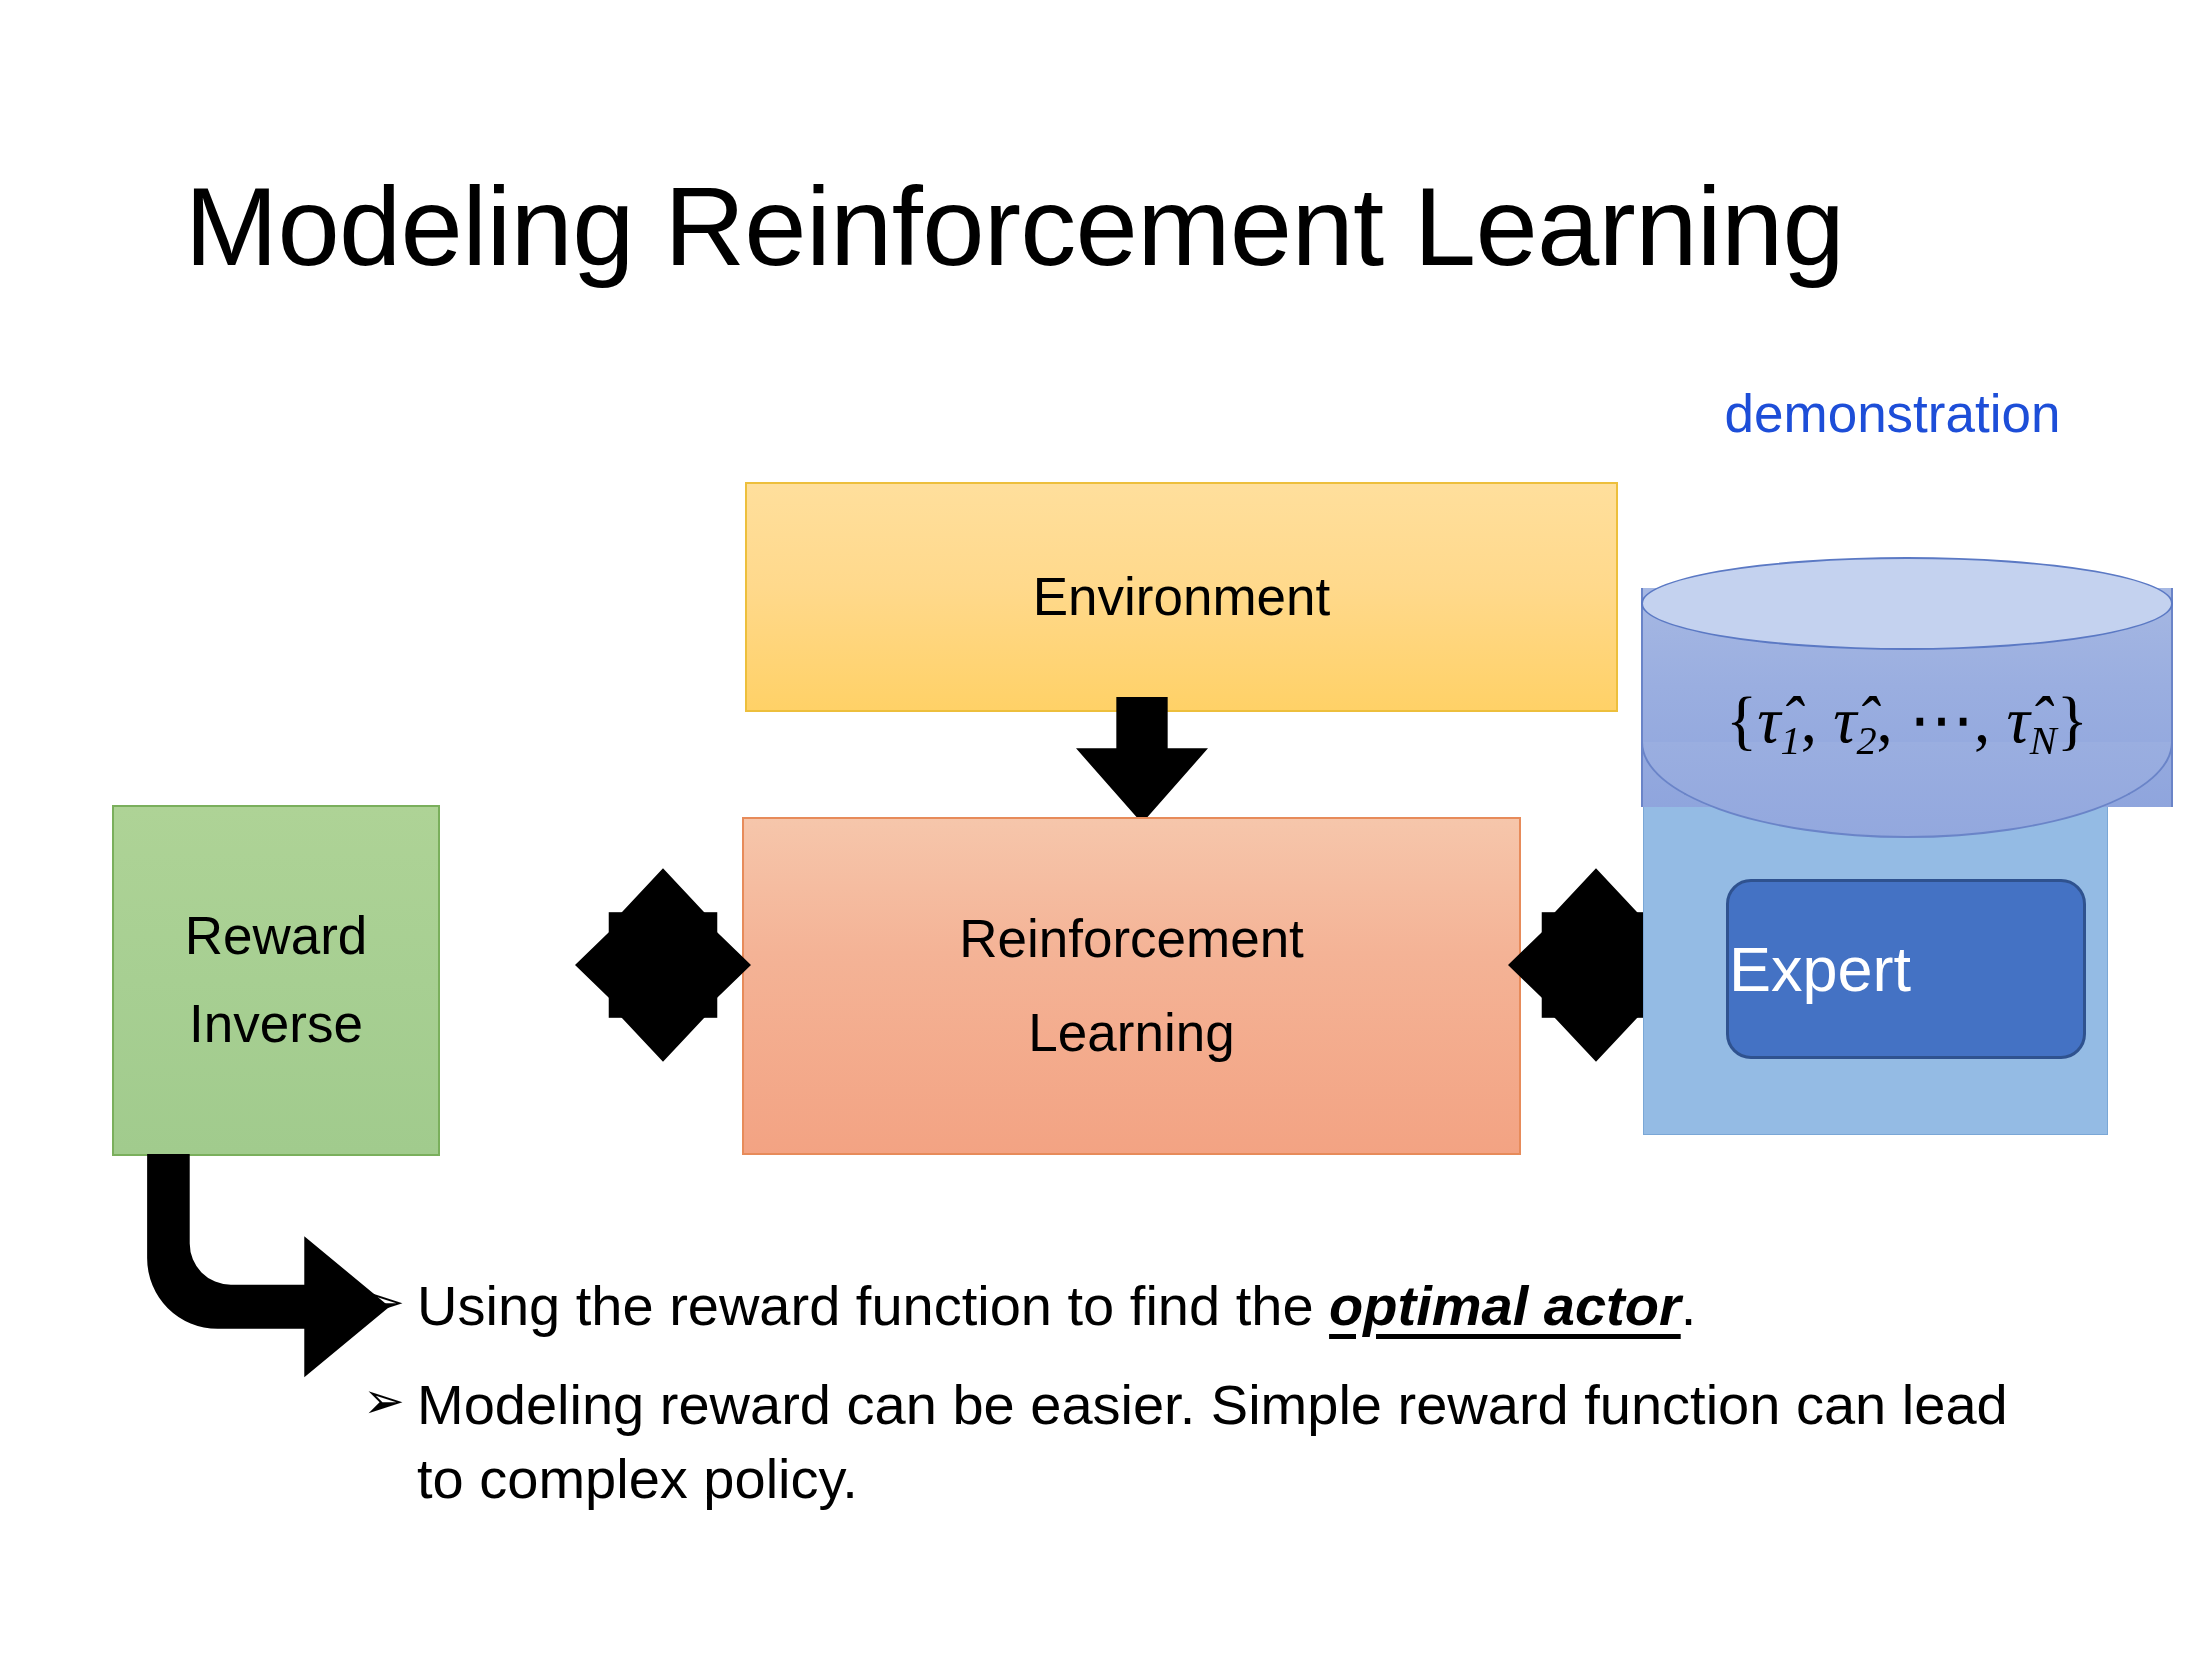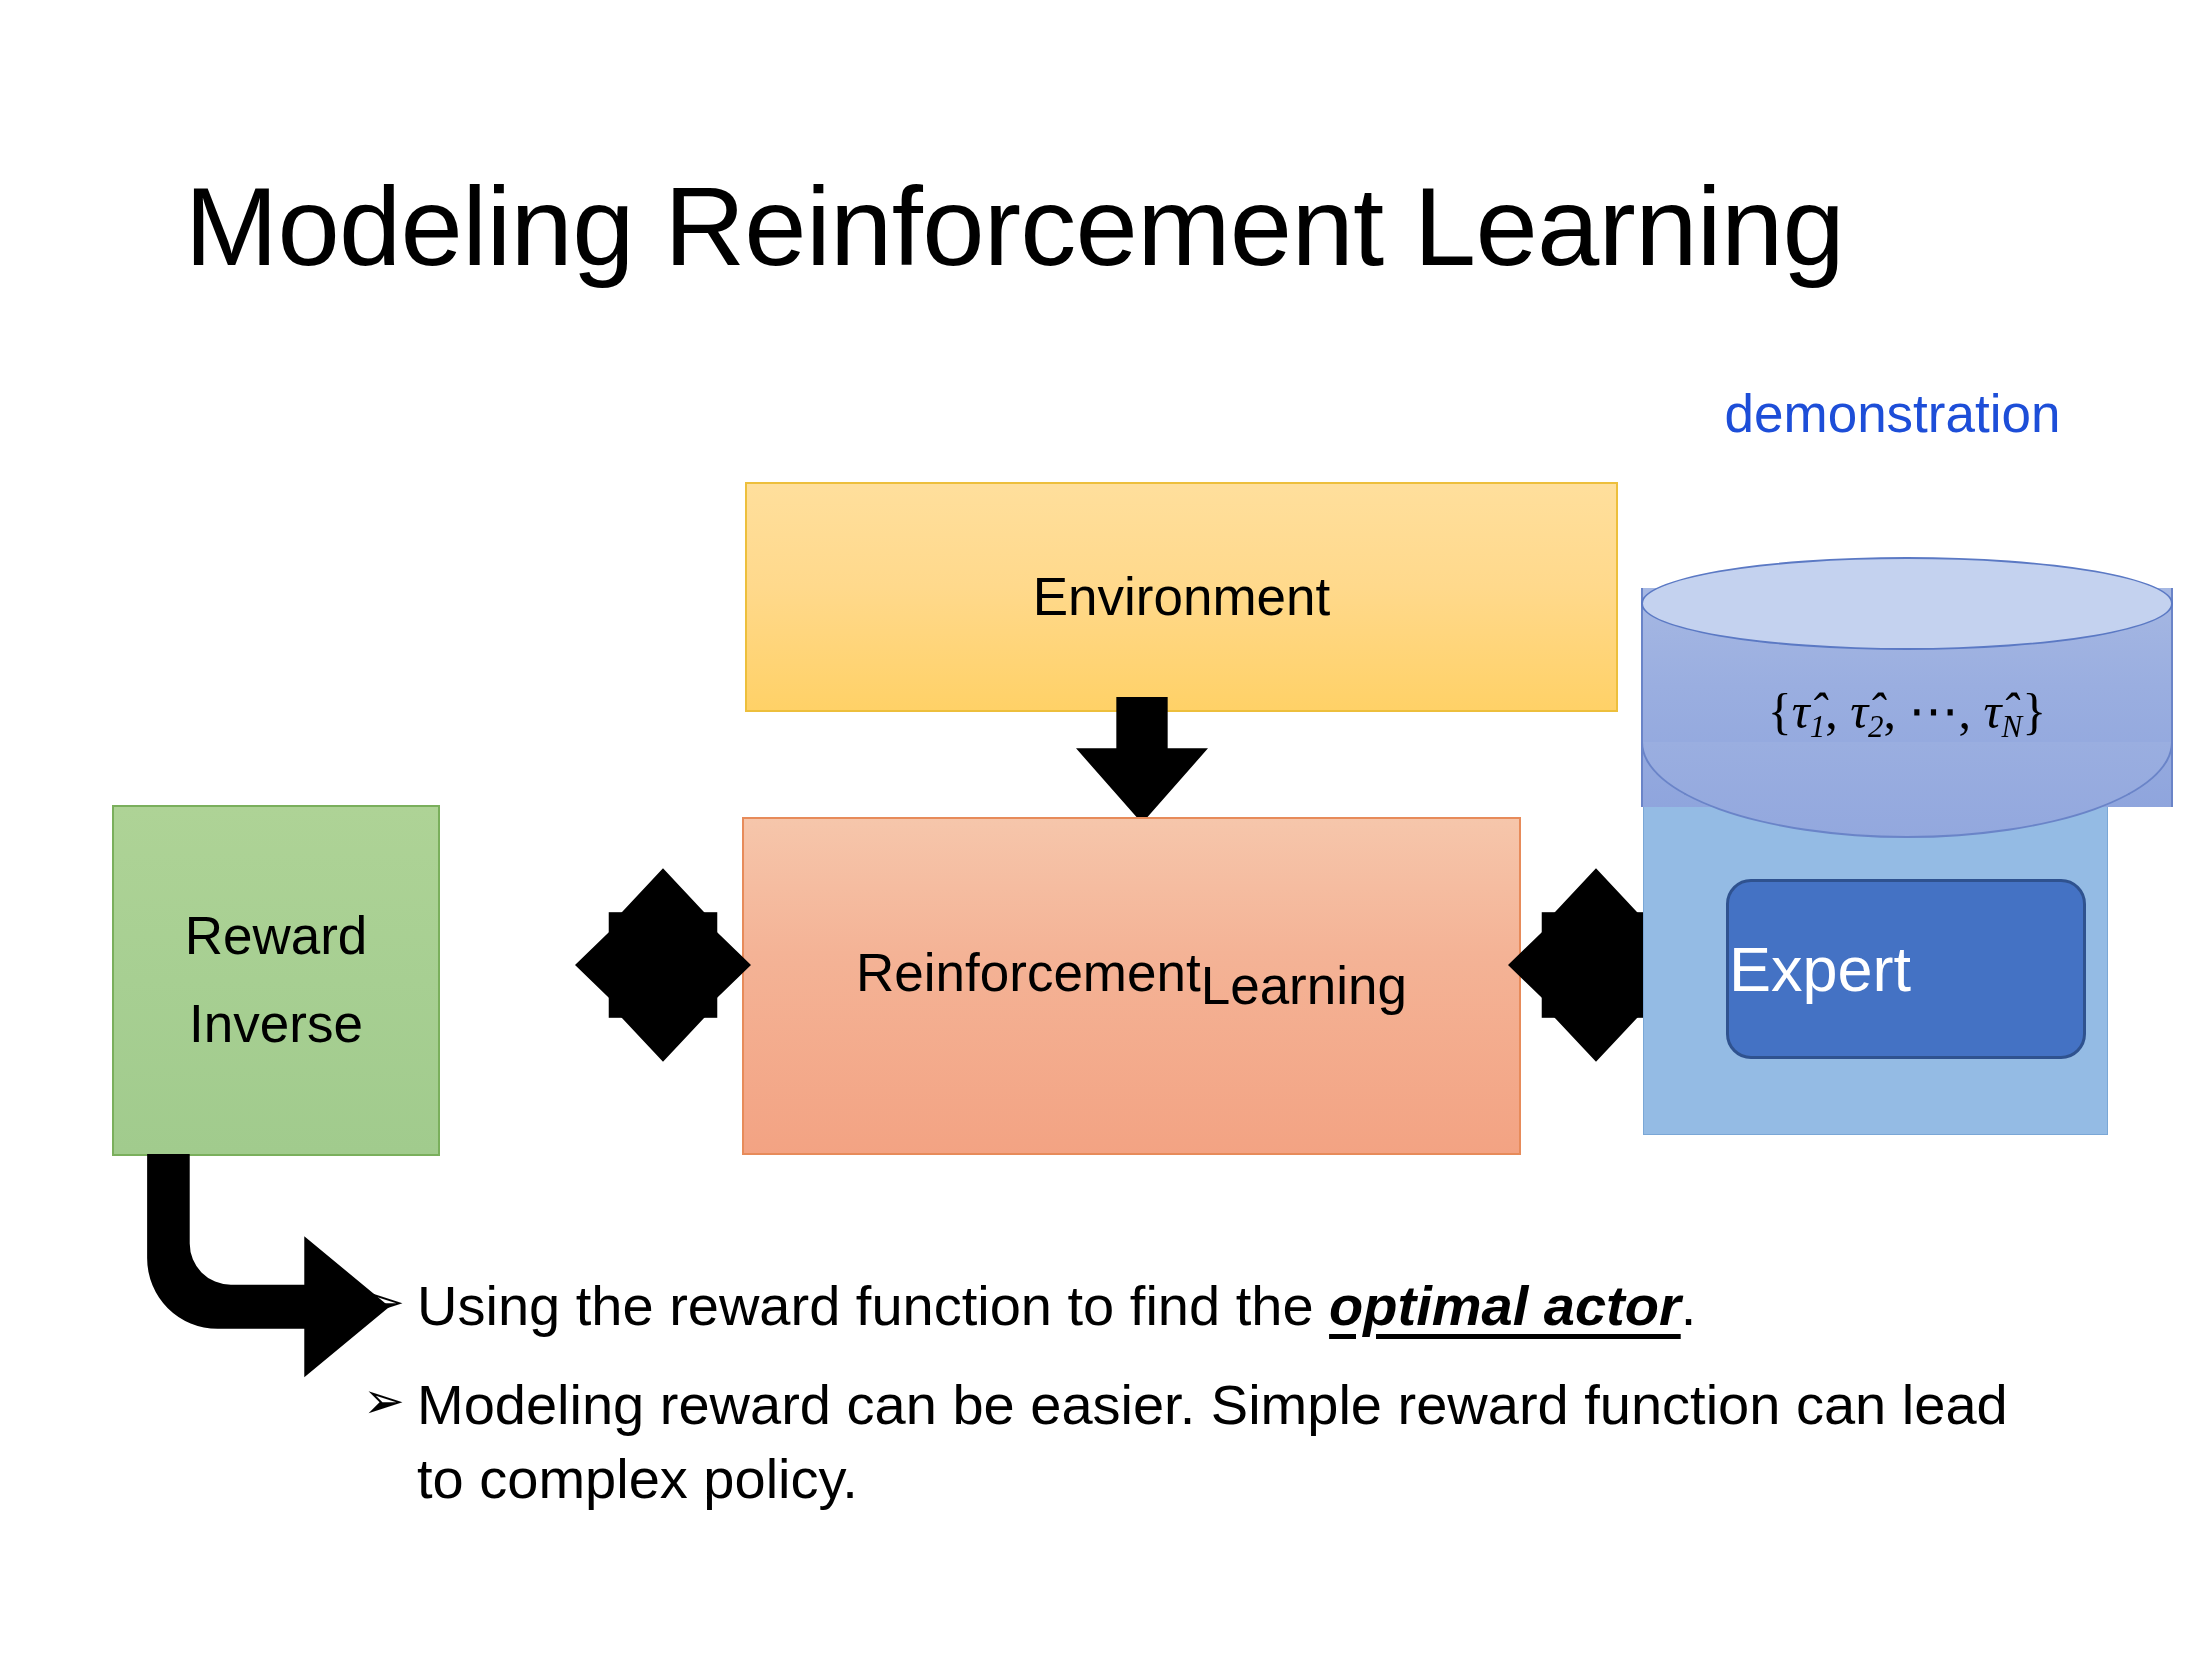--- a/index.html
+++ b/index.html
@@ -54,21 +54,21 @@
     border: 2.2px solid #edbf3c;
   }
 
   #rl-box {
     left: 742px;
     top: 817px;
     width: 779px;
     height: 338px;
     background: linear-gradient(to bottom, #f6c6ab 0%, #f4b396 40%, #f3a383 100%);
     border: 2.2px solid #e78b5a;
-    flex-direction: row;
+    flex-direction: column;
   }
   #rl-box .l1 { margin-bottom: 25px; }
 
   #reward-box {
     left: 112px;
     top: 805px;
     width: 328px;
     height: 351px;
     background: linear-gradient(to bottom, #aed396 0%, #a7cf92 50%, #a1cb8d 100%);
     border: 2.2px solid #7aaf5c;
@@ -157,21 +157,21 @@
     border-radius: 50%;
   }
   #cyl-formula {
     position: absolute;
     left: 0;
     top: 125px;
     width: 100%;
     text-align: center;
     font-family: "Liberation Serif", serif;
     font-style: italic;
-    font-size: 50px;
+    font-size: 65px;
     color: #000000;
     white-space: nowrap;
   }
   #cyl-formula .sub {
     font-size: 0.62em;
     vertical-align: -0.30em;
     font-style: italic;
   }
   #cyl-formula .up { font-style: normal; }
 

